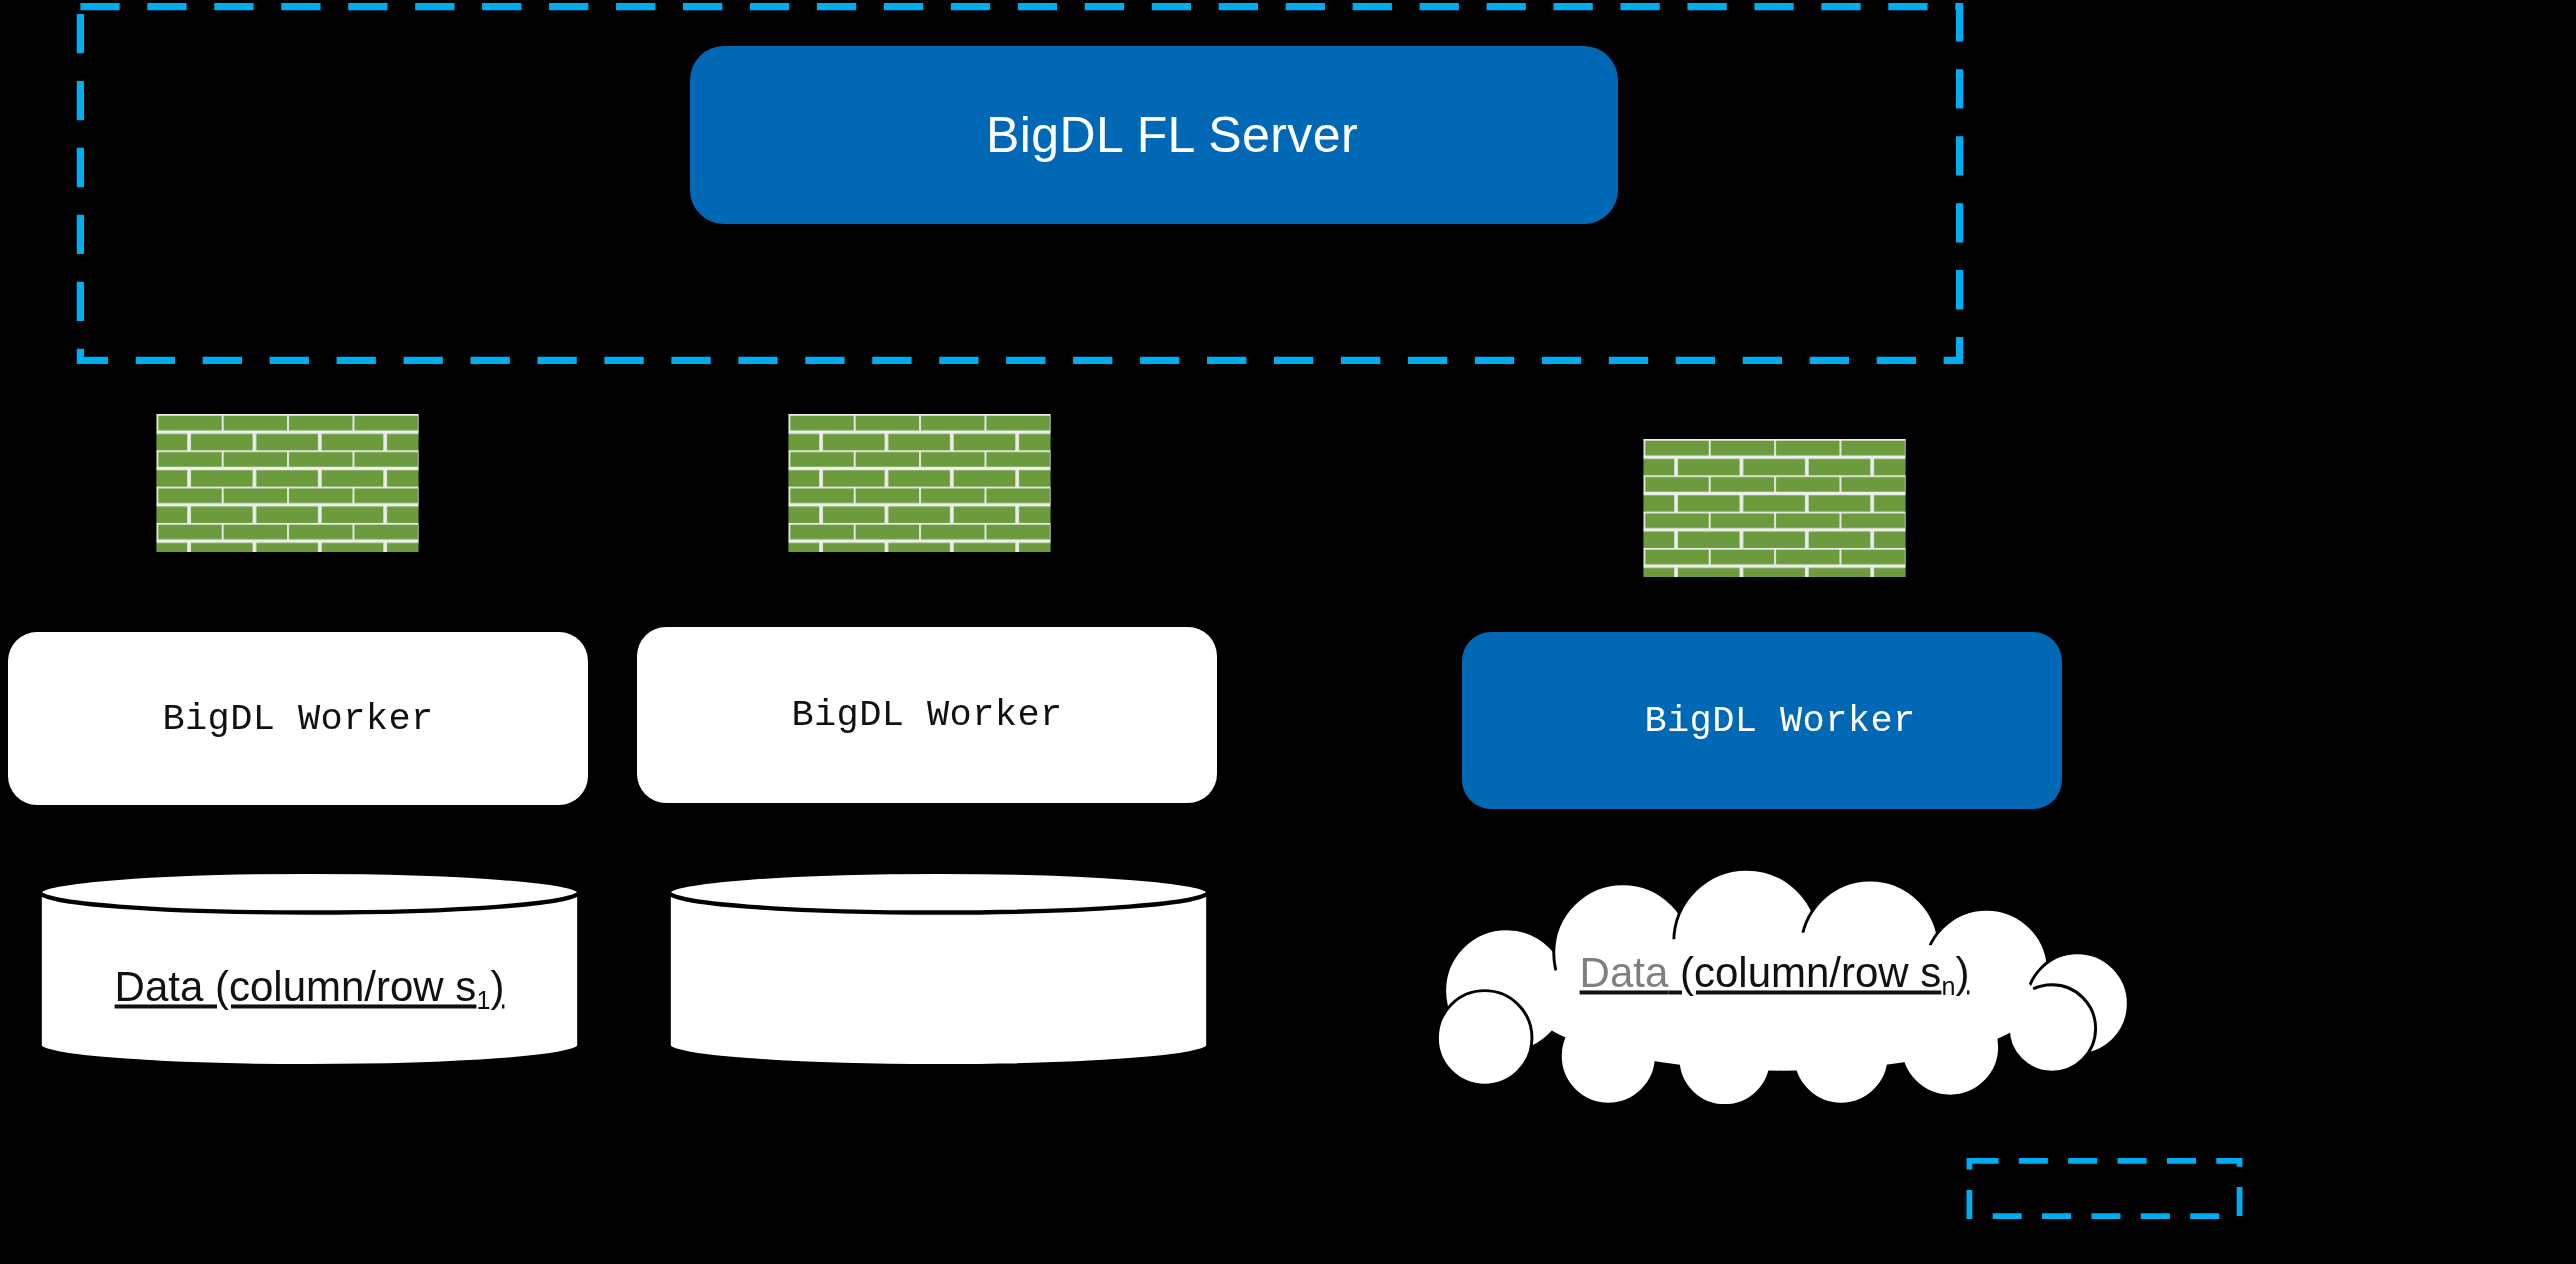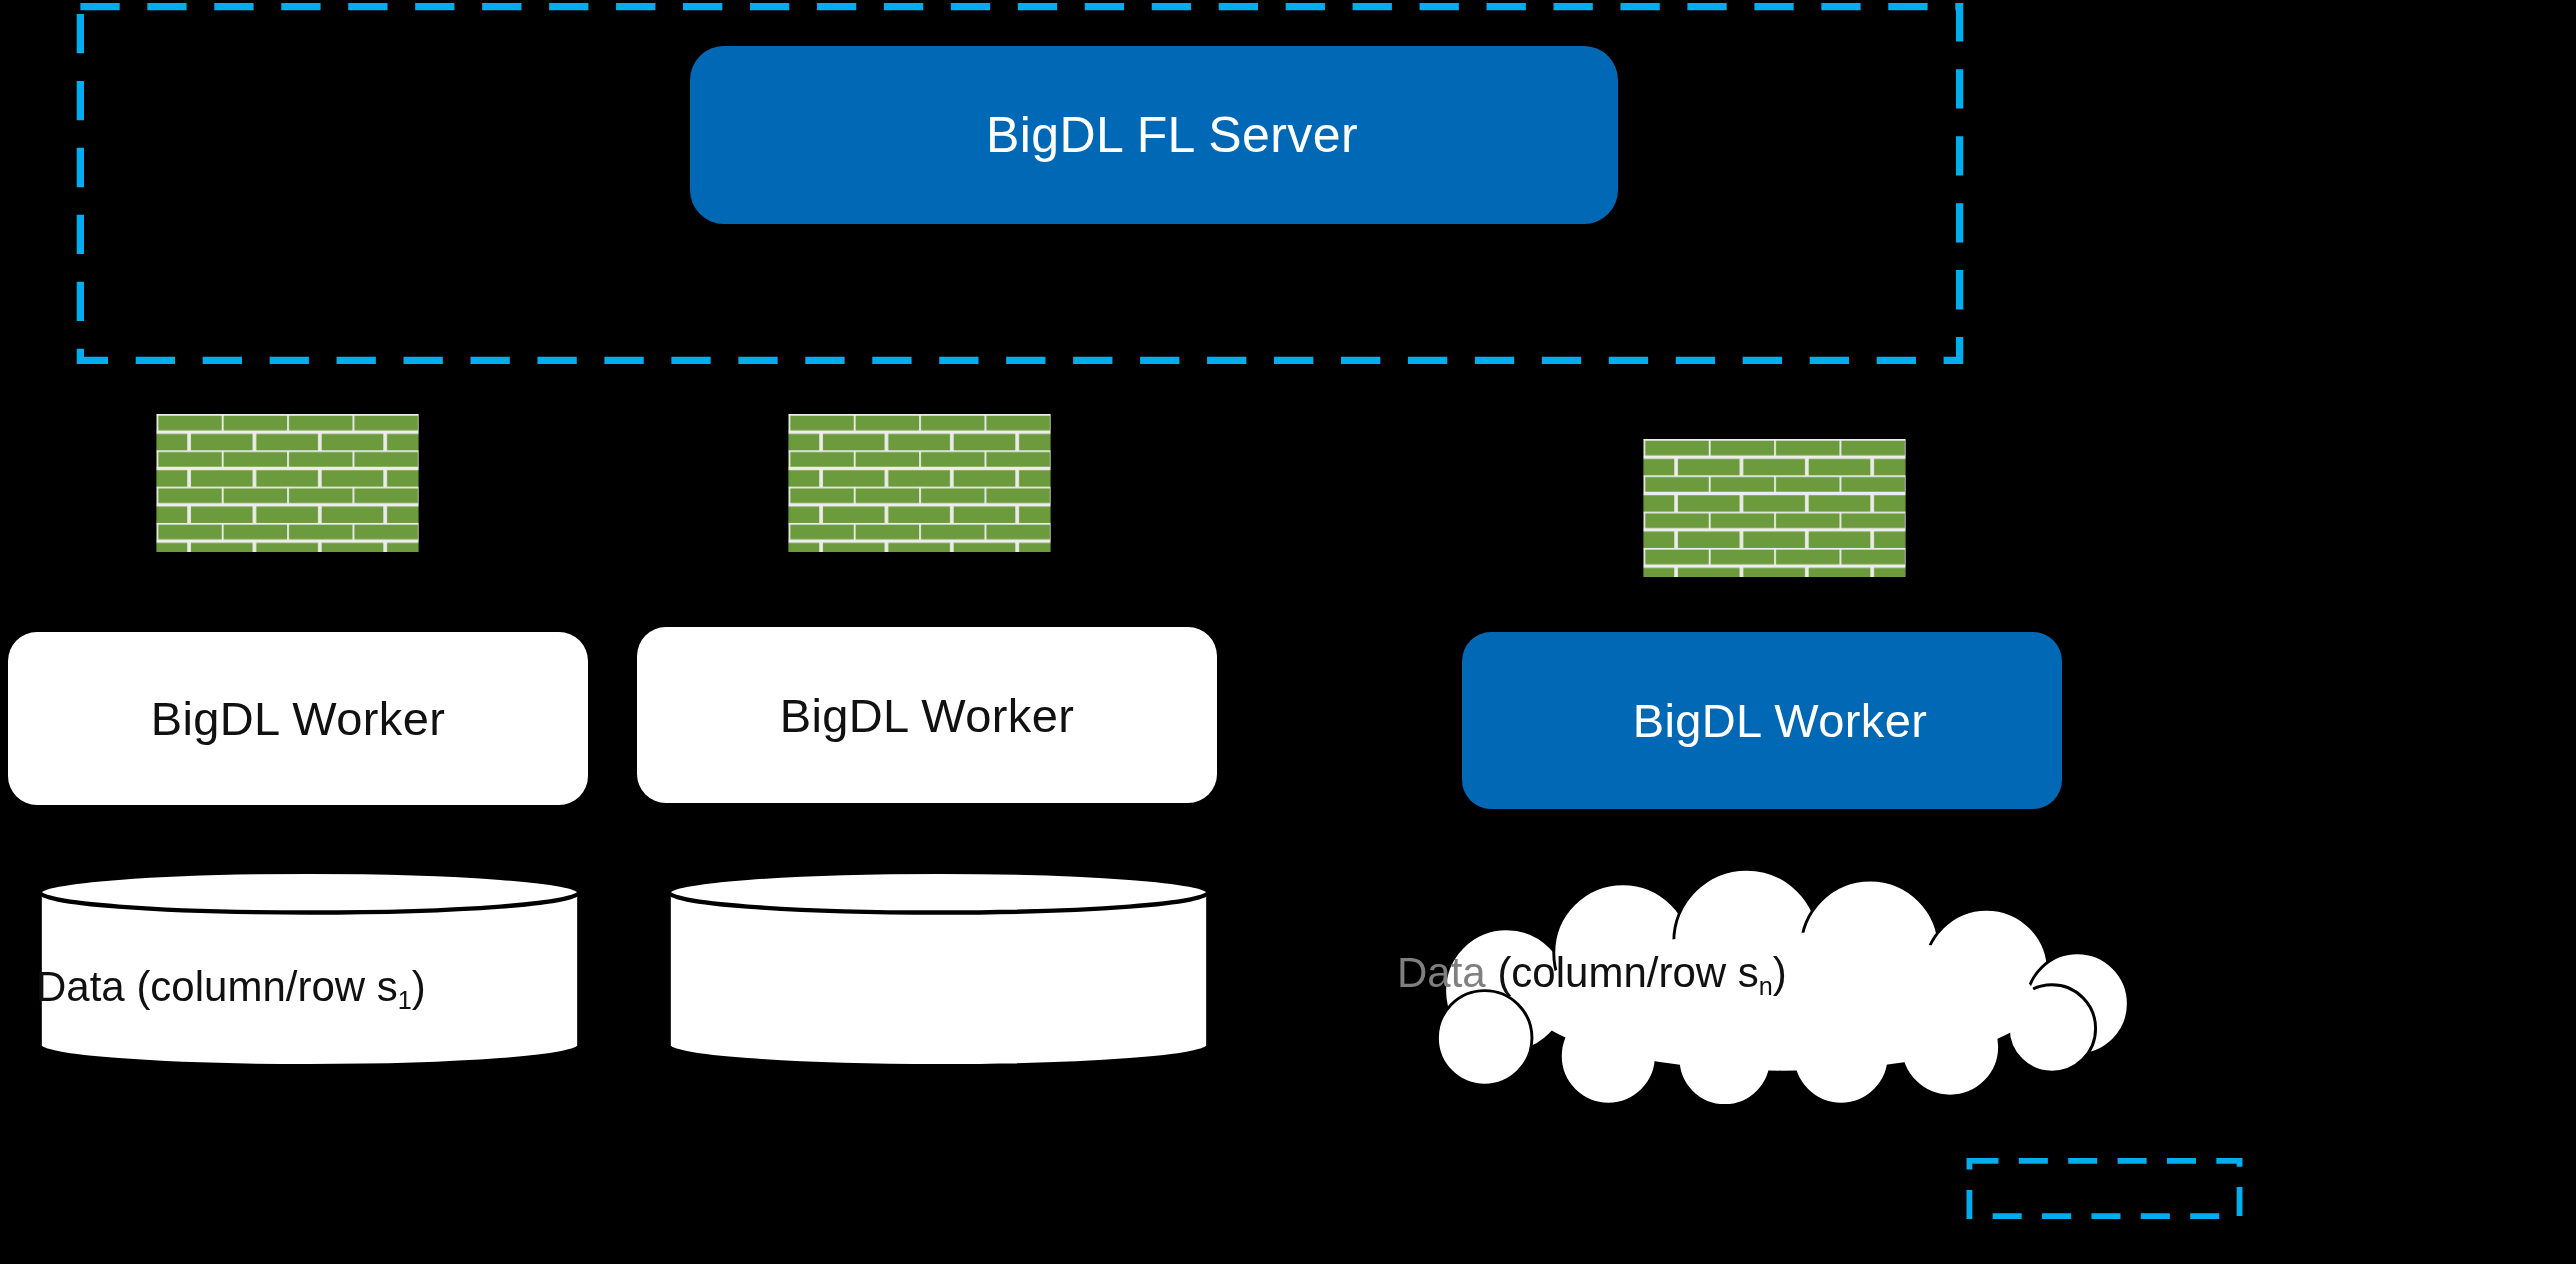--- a/index.html
+++ b/index.html
@@ -17,27 +17,28 @@
     display: flex;
     align-items: center;
     justify-content: center;
     text-align: center;
     white-space: nowrap;
   }
   .rounded { border-radius: 29px; }
   .blue  { background: var(--accent-blue, #0068B5); color: var(--text-light, #fff); padding-left: 36px; }
   .white { background: var(--box-white, #fff); color: var(--text-dark, #111); }
   .label-server { font-size: 50px; letter-spacing: 0.4px; }
-  .label-worker { font-size: 47px; letter-spacing: 0.4px; }
+  .label-worker { font-size: 37px; letter-spacing: 0.4px; font-family: Liberation Mono, monospace; }
   .data-label {
     position: absolute; left: 0; right: 0;
-    text-align: left;
+    text-align: center;
     font-size: 42px;
     color: var(--text-dark, #111);
     white-space: nowrap;
+    text-decoration: underline;
   }
   .cyl-label   { top: 60%; transform: translateY(-50%); }
   .cloud-label { top: 45%; transform: translateY(-50%); }
   .sub { font-size: 0.6em; vertical-align: -0.28em; }
   .gray { color: var(--cloud-data-gray, #7F7F7F); }
   svg.shape { display: block; }
 </style>
 </head>
 <body>
 

